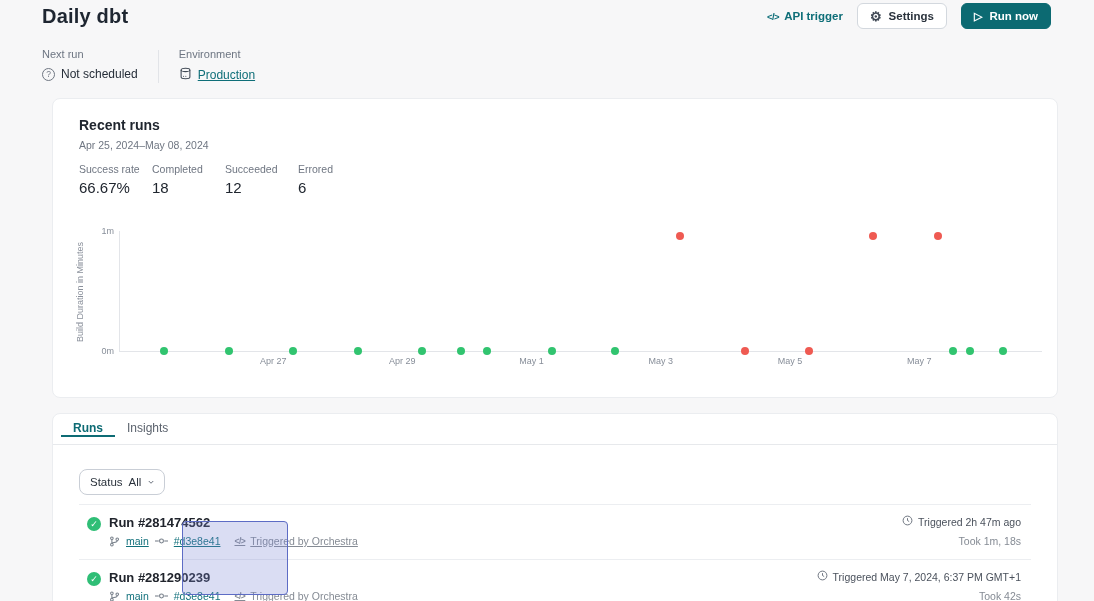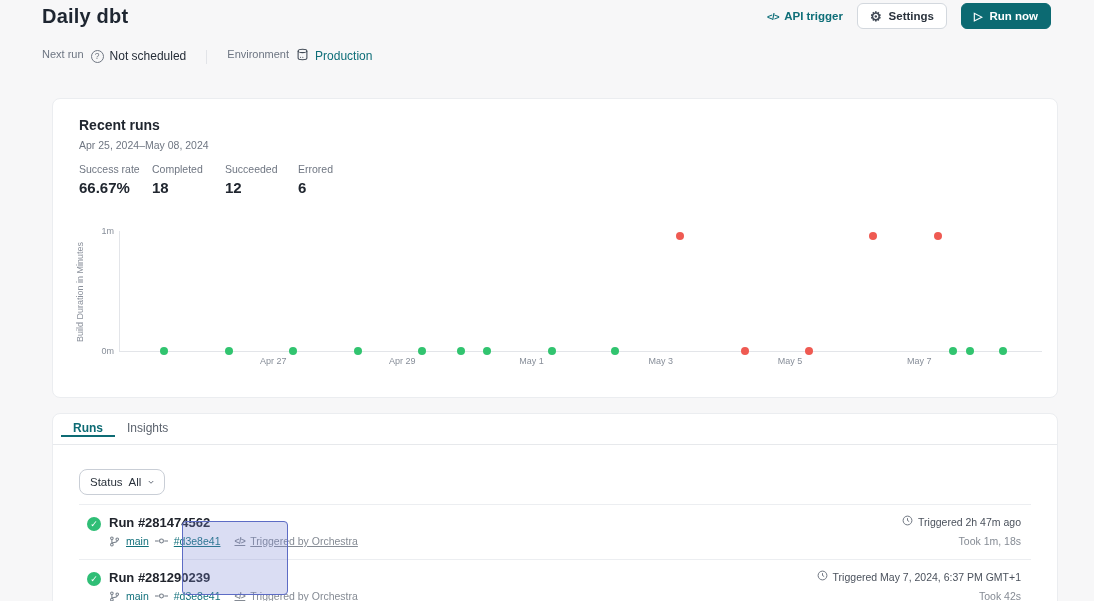--- a/index.html
+++ b/index.html
@@ -20,41 +20,41 @@
   .code-glyph { font-size:9.5px; font-weight:700; letter-spacing:-.5px; }
   .btn { display:flex; align-items:center; gap:7px; height:26px; padding:0 12px;
          border-radius:6px; font-size:11.5px; font-weight:600; cursor:pointer; }
   .btn-secondary { background:#fff; border:1px solid #d3d8de; color:#2a323c; }
   .btn-primary { background:#0c6a72; border:1px solid #0c6a72; color:#fff; }
   .gear-glyph { font-size:13px; line-height:1; color:#3f4854; }
   .play-glyph { font-size:11px; line-height:1; }
 
   
   .meta { position:absolute; left:42px; top:48px; display:flex; }
-  .meta-col { display:flex; flex-direction:row; gap:7px; }
+  .meta-col { display:flex; flex-direction:column; gap:7px; }
   .meta-divider { width:1px; background:#e2e4e8; margin:2px 20px 0 20px; align-self:stretch; }
   .meta-label { font-size:11px; color:#6d7582; }
   .meta-value { display:flex; align-items:center; gap:6px; font-size:12px; color:#252d38; }
   .qmark { width:13px; height:13px; border:1.2px solid #6f7682; border-radius:50%;
            font-size:8.5px; color:#6f7682; display:flex; align-items:center; justify-content:center; }
-  .env-link { color:#0e6e78; cursor:pointer; }
+  .env-link { color:#0e6e78; text-decoration:underline; cursor:pointer; }
 
   
   .card { position:absolute; left:52px; width:1006px; background:#fff;
           border:1px solid #ebedf0; border-radius:8px; }
   .card-recent { top:98px; height:300px; }
   .card-runs { top:413px; height:230px; border-radius:8px 8px 0 0; }
 
   
   .cr-title { position:absolute; left:26px; top:18px; font-size:14px; font-weight:700; color:#20262f; }
   .cr-range { position:absolute; left:26px; top:40px; font-size:10.5px; color:#6f7682; }
   .stats { position:absolute; left:26px; top:64px; display:flex; }
   .stat { min-width:72px; margin-right:1px; }
   .stat-label { font-size:10.5px; color:#6f7682; }
-  .stat-value { font-size:15px; font-weight:700; color:#20262f; margin-top:4px; }
+  .stat-value { font-size:15px; font-weight:400; color:#20262f; margin-top:4px; }
 
   
   .chart-ylabel { position:absolute; left:22px; top:132px; height:121px; width:12px;
                   writing-mode:vertical-rl; transform:rotate(180deg);
                   font-size:9px; color:#8a909b; text-align:center; }
   .chart-plot { position:absolute; left:66px; right:15px; top:132px; height:121px;
                 border-left:1px solid #e3e5e9; border-bottom:1px solid #e3e5e9; }
   .y-tick { position:absolute; right:calc(100% + 6px); font-size:9px; color:#878e99; }
   .y-tick.top { top:0; transform:translateY(-50%); }
   .y-tick.bottom { bottom:0; transform:translateY(50%); }

